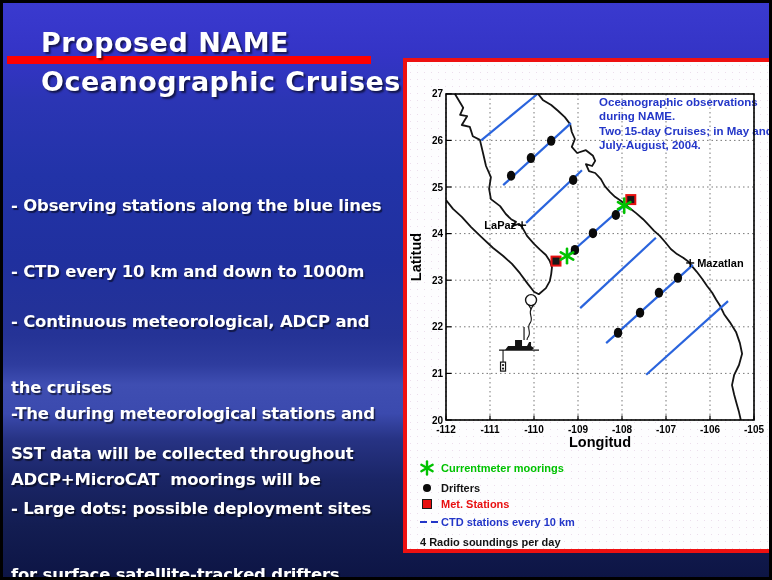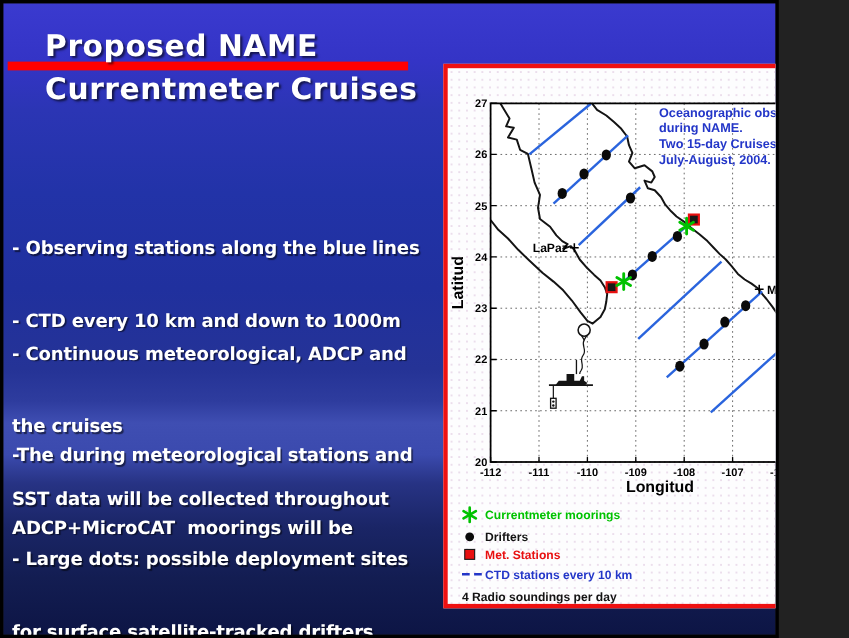--- a/index.html
+++ b/index.html
@@ -1,56 +1,56 @@
 <!DOCTYPE html>
 <html><head>
 <meta charset="utf-8">
 <style>
   html,body{margin:0;padding:0;background:#222;}
   .slide{
-    position:relative; width:708px; height:580px; overflow:hidden;
+    position:relative; width:772px; height:580px; overflow:hidden;
     box-sizing:border-box; border:3px solid #000;
     background:linear-gradient(to bottom,
       #3a3acf 0%, #3434c6 9%, #2b35b4 17%, #2233a8 30%, #20309e 45%,
       #253396 58%, #2e3c9e 63%, #3f4eb2 66.5%, #3b4aae 71.5%,
       #273384 76%, #1a2566 83%, #131d52 91%, #0d1545 100%);
     font-family:"DejaVu Sans", sans-serif;
   }
   .red-bar{position:absolute; left:4px; top:53px; width:364px; height:8px; background:#ff0000;}
   .title{
     position:absolute; left:38px; top:20px; width:360px;
     color:#fff; font-size:27px; font-weight:bold; line-height:39px;
     text-shadow:2px 2px 2px rgba(0,0,0,.6); letter-spacing:.5px;
   }
   .bullets-block{
     position:absolute; left:8px; width:396px;
     color:#fff; font-size:16.5px; font-weight:bold; line-height:22px;
     text-shadow:1.5px 1.5px 1px rgba(0,0,0,.55);
     white-space:pre-wrap; letter-spacing:-0.2px;
   }
-  #block-0{top:168px;} #block-1{top:264px;} #block-2{top:356px;} #block-3{top:451px;}
+  #block-0{top:148px;} #block-1{top:264px;} #block-2{top:356px;} #block-3{top:451px;}
   .figure-panel{
     position:absolute; left:400px; top:55px; width:372px; height:495px;
     box-sizing:border-box; border:4px solid #ee1111;
     background-color:#fdfdfe;
     background-image:radial-gradient(rgba(190,140,190,.28) .8px, transparent 1px);
     background-size:7px 7px;
   }
   .figure-panel svg{display:block; width:364px; height:487px;}
 </style>
 </head>
 <body>
 
 <div class="slide">
 
   <div class="red-bar"></div>
 
   <div class="title">
     <div>Proposed NAME</div>
-    <div>Currentmeter Cruises</div>
+    <div>Oceanographic Cruises</div>
   </div>
 
   <div class="bullets-block" id="block-0">
     <div>- Observing stations along the blue lines</div>
     <div>- CTD every 10 km and down to 1000m</div>
   </div>
 
   <div class="bullets-block" id="block-1">
     <div>- Continuous meteorological, ADCP and</div>
     <div>the cruises</div>

